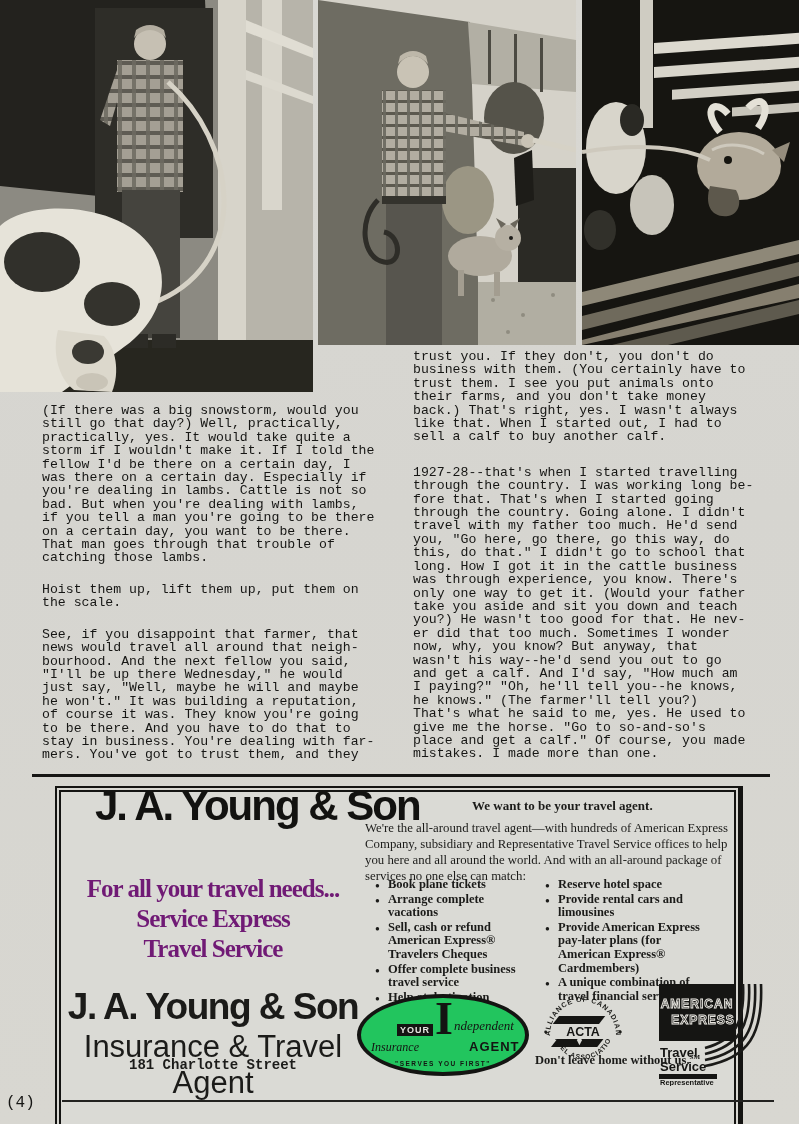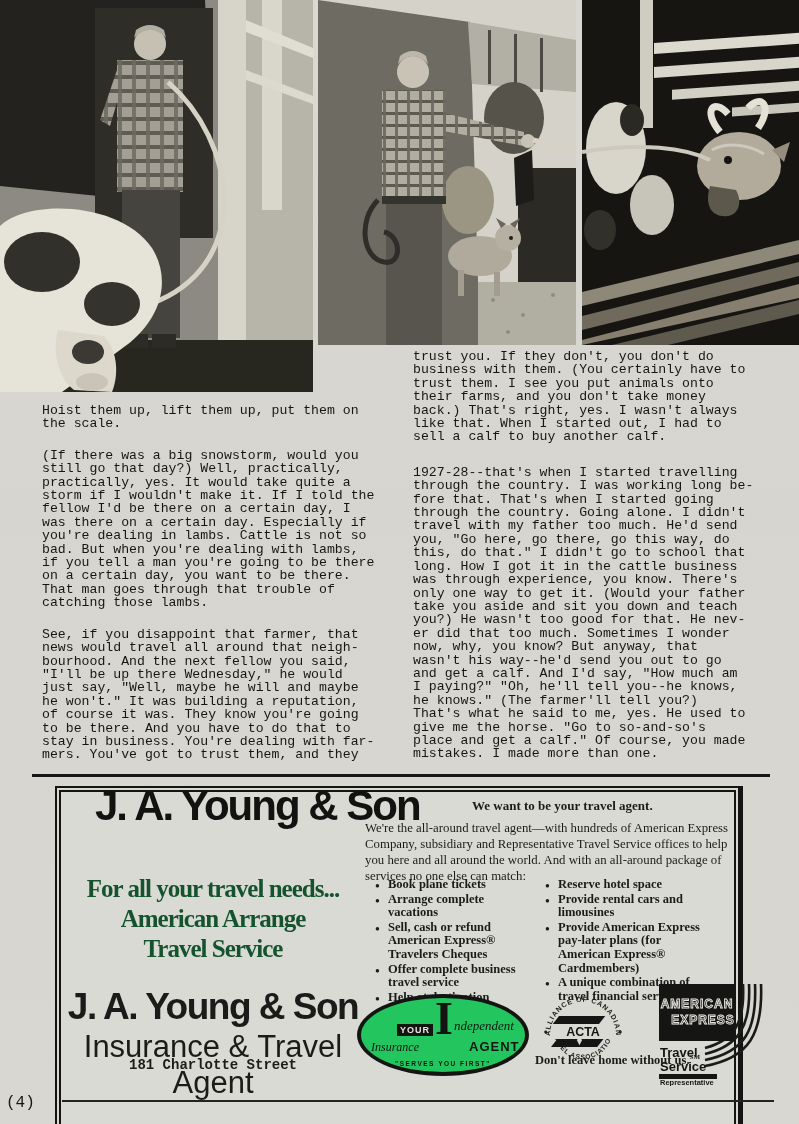--- a/index.html
+++ b/index.html
@@ -41,21 +41,21 @@
               font-size:12.8px; line-height:16px; white-space:pre-line; font-weight:500; }
   .bullets { list-style:none; font-family:"Liberation Serif",serif; font-weight:bold;
              font-size:12.5px; line-height:13.6px; }
   .bullets li { position:relative; padding-left:13px; margin-bottom:1px; white-space:pre-line; }
   .bullets li::before { content:"\25CF"; position:absolute; left:0; top:1px; font-size:8px; }
   #ad-bullets-left  { left:318px; top:90px; width:172px; }
   #ad-bullets-right { left:488px; top:90px; width:170px; }
 
   #ad-slogan { left:5px; top:86px; width:302px; text-align:center;
                font-family:"Liberation Serif",serif; font-weight:bold;
-               font-size:25px; line-height:30px; letter-spacing:-1px; color:#14532d; }
+               font-size:25px; line-height:30px; letter-spacing:-1px; color:#701a75; }
   #ad-agency-name { left:5px; top:198px; width:302px; text-align:center;
                     font-size:37px; font-weight:bold; letter-spacing:-1.5px; }
   #ad-agency-sub  { left:5px; top:241px; width:302px; text-align:center; font-size:31px; letter-spacing:0; }
   .ad-addr { left:5px; width:302px; text-align:center; font-family:"Liberation Mono","DejaVu Sans Mono",monospace;
              font-weight:bold; font-size:14px; }
   #ad-addr1 { top:269px; }
   #ad-addr2 { top:284px; }
 
   #oval-logo { left:300px; top:206px; width:172px; height:82px;
                border:4px solid #141412; border-radius:50%; background:#22c55e; }
@@ -198,34 +198,34 @@
       <path d="M130,150 C144,142 166,144 182,154" stroke="#cec9bd" stroke-width="3" fill="none"></path>
 
       <path d="M0,292 L217,240 L217,254 L0,306 Z" fill="#8e8878"></path>
       <path d="M0,316 L217,262 L217,276 L0,330 Z" fill="#6f6a5c"></path>
       <path d="M0,340 L217,284 L217,298 L0,345 Z" fill="#867f6f"></path>
       <path d="M30,345 L217,300 L217,314 L86,345 Z" fill="#5e5a4e"></path>
     </svg>
   </div>
 
   <div id="col-left" class="col">
-    <p>Hoist them up, lift them up, put them on
-the scale.</p>
     <p>(If there was a big snowstorm, would you
 still go that day?) Well, practically,
 practically, yes. It would take quite a
 storm if I wouldn't make it. If I told the
 fellow I'd be there on a certain day, I
 was there on a certain day. Especially if
 you're dealing in lambs. Cattle is not so
 bad. But when you're dealing with lambs,
 if you tell a man you're going to be there
 on a certain day, you want to be there.
 That man goes through that trouble of
 catching those lambs.</p>
+    <p>Hoist them up, lift them up, put them on
+the scale.</p>
     <p>See, if you disappoint that farmer, that
 news would travel all around that neigh-
 bourhood. And the next fellow you said,
 "I'll be up there Wednesday," he would
 just say, "Well, maybe he will and maybe
 he won't." It was building a reputation,
 of course it was. They know you're going
 to be there. And you have to do that to
 stay in business. You're dealing with far-
 mers. You've got to trust them, and they</p>
@@ -290,21 +290,21 @@
       <li>Provide American Express
 pay-later plans (for
 American Express®
 Cardmembers)</li>
       <li>A unique combination of
 travel financial services</li>
     </ul>
 
     <div id="ad-slogan" class="ad-abs">
       <div>For all your travel needs...</div>
-      <div>American Arrange</div>
+      <div>Service Express</div>
       <div>Travel Service</div>
     </div>
 
     <div id="ad-agency-name" class="ad-abs">J. A. Young &amp; Son</div>
     <div id="ad-agency-sub" class="ad-abs">Insurance &amp; Travel Agent</div>
     <div id="ad-addr1" class="ad-abs ad-addr">181 Charlotte Street</div>
 
     <div id="oval-logo" class="ad-abs">
       <span class="ov-your">YOUR</span>
       <span class="ov-i">I</span>

